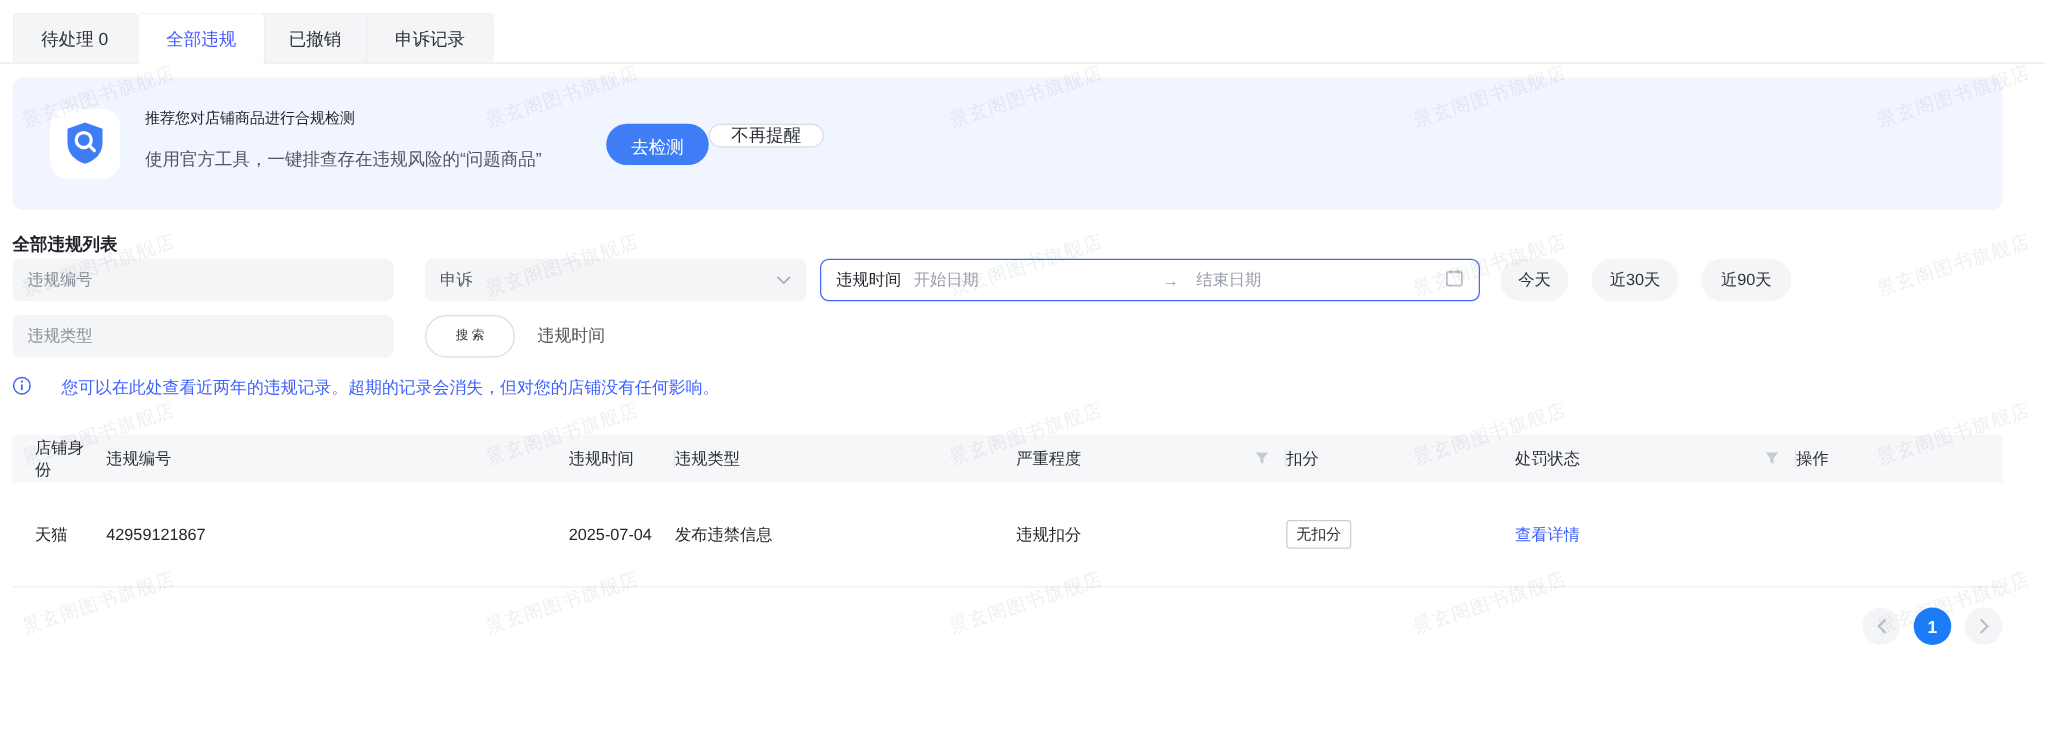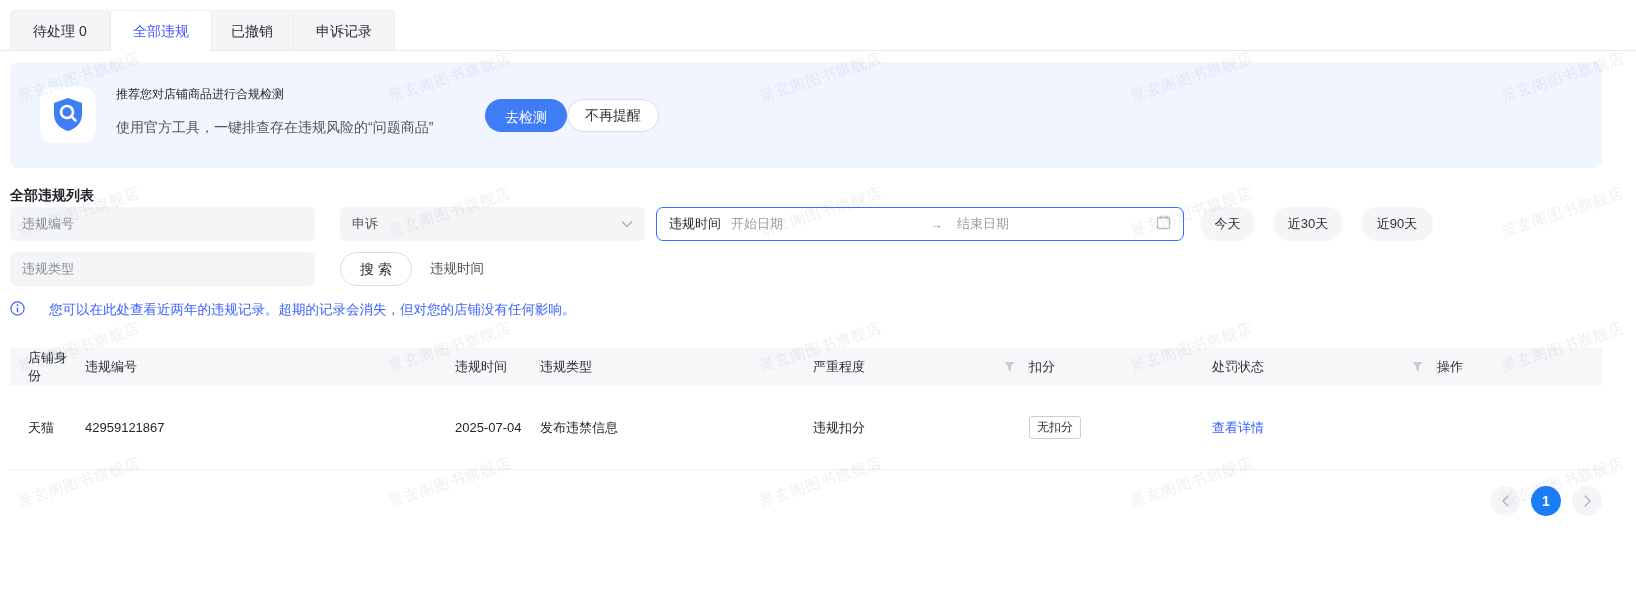--- a/index.html
+++ b/index.html
@@ -17,38 +17,38 @@
   }
   .tab.active{background:#ffffff;color:#4459ff;height:41px;z-index:3;}
   
   .banner{position:absolute;left:10px;top:62px;width:1592px;height:106px;background:#f0f5ff;border-radius:8px;}
   .banner-icon-box{position:absolute;left:30px;top:25px;width:56px;height:56px;background:#ffffff;border-radius:14px;
     display:flex;align-items:center;justify-content:center;}
   .banner-title{position:absolute;left:106px;top:24px;font-size:12px;font-weight:normal;color:#1f2329;}
   .banner-sub{position:absolute;left:106px;top:57px;font-size:14px;color:#51565d;}
   .btn-detect{position:absolute;left:475px;top:37px;height:33px;padding:10px 20px;background:#3f7df7;color:#fff;
     border:none;border-radius:17px;font-size:14px;cursor:pointer;font-family:inherit;}
-  .btn-dismiss{position:absolute;left:557px;top:37px;height:33px;padding:0 17px;background:#ffffff;color:#2b2f36;
+  .btn-dismiss{position:absolute;left:557px;top:37px;height:19px;padding:0 17px;background:#ffffff;color:#2b2f36;
     border:1px solid #d9dce2;border-radius:17px;font-size:14px;cursor:pointer;font-family:inherit;box-sizing:border-box;}
   
   .section-title{position:absolute;left:10px;top:187px;font-size:14px;font-weight:bold;color:#1f2329;}
   .f-input{position:absolute;height:34px;line-height:34px;box-sizing:border-box;background:#f4f5f7;
     border-radius:6px;padding:0 12px;font-size:13px;color:#8a8f99;cursor:text;}
   .f-select{position:absolute;height:34px;line-height:34px;box-sizing:border-box;background:#f4f5f7;
     border-radius:6px;padding:0 12px;font-size:13px;color:#51565d;cursor:pointer;display:flex;justify-content:space-between;align-items:center;}
   .chev{color:#a8acb4;font-size:12px;}
   .daterange{position:absolute;left:656px;top:207px;width:528px;height:34px;box-sizing:border-box;background:#fff;
     border:1.5px solid #4069ff;border-radius:7px;display:flex;align-items:center;padding:0 12px;font-size:13px;cursor:pointer;}
   .dr-label{color:#1f2329;margin-right:10px;}
   .dr-ph{color:#9aa0a9;flex:1;}
   .dr-arrow{color:#9aa0a9;margin:0 14px 0 0;}
   .pill{position:absolute;top:207px;height:34px;line-height:34px;text-align:center;background:#f4f5f7;
     border-radius:17px;font-size:13px;color:#2b2f36;cursor:pointer;}
   .btn-search{position:absolute;left:340px;top:252px;width:72px;height:34px;line-height:32px;text-align:center;
-    background:#fff;border:1px solid #d9dce2;border-radius:17px;font-size:14px;color:#2b2f36;cursor:pointer;box-sizing:border-box;}
+    background:#fff;border:1px solid #d9dce2;border-radius:17px;font-size:10px;color:#2b2f36;cursor:pointer;box-sizing:border-box;}
   .btn-clear{position:absolute;left:430px;top:252px;line-height:34px;font-size:13.5px;color:#51565d;cursor:pointer;}
   
   .notice{position:absolute;left:10px;top:301px;display:flex;align-items:flex-start;gap:24px;color:#3d61ff;font-size:13.5px;}
   
   .thead,.trow{position:absolute;left:10px;width:1592px;box-sizing:border-box;padding-left:18px;
     display:grid;grid-template-columns:57px 370px 85px 273px 216px 183px 225px auto;align-items:center;font-size:13px;}
   .thead{top:348px;height:38px;background:#f6f7f9;color:#2b2f36;}
   .hcell{position:relative;height:38px;display:flex;align-items:center;padding-right:14px;}
   .hcell.filterable{justify-content:space-between;}
   .vsep{position:absolute;right:0;top:12px;width:1px;height:14px;background:#e2e4e9;}

